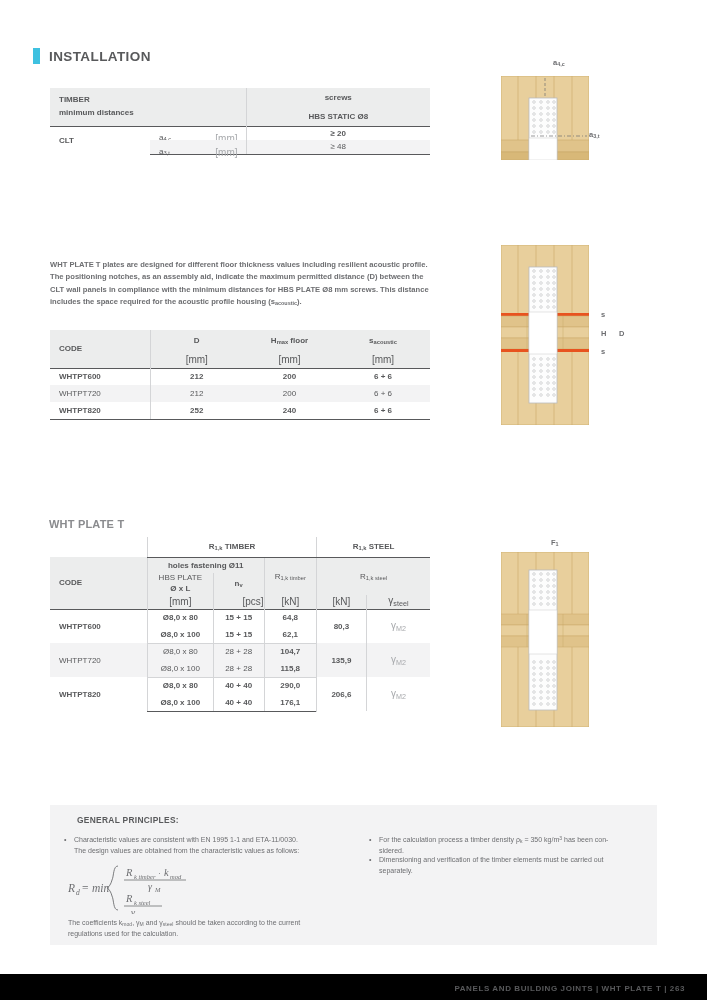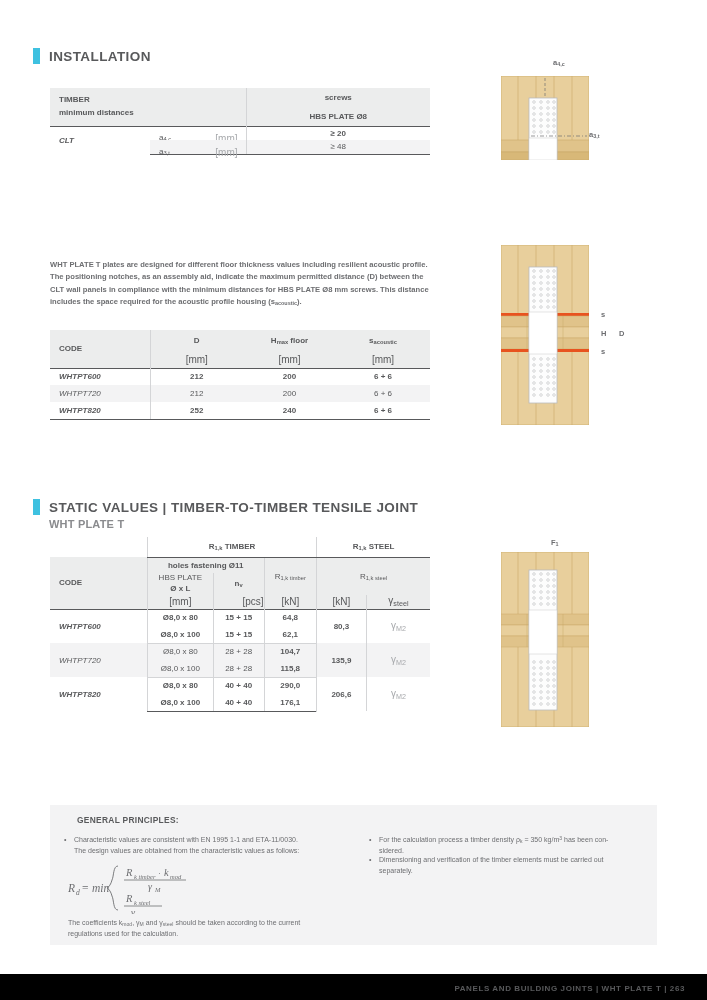--- a/index.html
+++ b/index.html
@@ -35,21 +35,21 @@
   
   table { border-collapse:collapse; position:absolute; font-size:8px; }
   td, th { padding:0; margin:0; font-weight:normal; }
 
   .tbl { background:#ffffff; }
   .tbl .hd { background:#eceded; color:#58595b; font-weight:bold; text-align:center; }
   .tbl .hd-left { background:#eceded; color:#58595b; font-weight:bold; text-align:left; padding-left:9px; }
   .row-a { background:#ffffff; }
   .row-b { background:#f3f3f4; }
   .c { text-align:center; }
-  .l { text-align:left; padding-left:9px;font-style:italic; }
+  .l { text-align:left; padding-left:9px; }
   .unit { color:#a7a9ac; font-size:10px; }
   .bold { font-weight:bold; color:#58595b; }
   .vline { border-left:1px solid #d4d5d7; }
   .topline { border-top:1px solid #58595b; }
   .botline { border-bottom:1px solid #58595b; }
   .thinline { border-bottom:1px solid #d4d5d7; }
 
   sub { font-size:.72em; vertical-align: -0.22em; }
   sup { font-size:.72em; vertical-align: 0.45em; }
 
@@ -94,21 +94,21 @@
   <table class="tbl" style="left:50px; top:88px; width:380px;">
     <tbody>
         <tr>
       <td class="hd-left" rowspan="2" colspan="2" style="width:196px; height:38px; vertical-align:middle; line-height:1.55;">
         <span>TIMBER</span><br>
         <span>minimum distances</span>
       </td>
       <td class="hd vline" style="height:19px;">screws</td>
     </tr>
     <tr>
-      <td class="hd vline" style="height:19px;">HBS PLATE Ø8</td>
+      <td class="hd vline" style="height:19px;">HBS STATIC Ø8</td>
     </tr>
     <tr>
       <td class="l topline row-a" rowspan="2" style="width:100px; height:28px; vertical-align:middle; font-weight:bold;">CLT</td>
       <td class="c topline row-a" style="width:96px; height:14px; position:relative;">
         <span style="position:absolute; left:9px;"><span>a</span><sub>4,c</sub></span>
         <span class="unit" style="position:absolute; right:8px;">[mm]</span>
       </td>
       <td class="c topline vline row-a bold" style="width:184px;">≥ 20</td>
     </tr>
     <tr>
@@ -156,24 +156,20 @@
     </tr>
     <tr class="row-a">
       <td class="l botline bold" style="height:17px;">WHTPT820</td>
       <td class="c botline vline bold">252</td>
       <td class="c botline bold">240</td>
       <td class="c botline bold">6 + 6</td>
     </tr>
   </tbody>
     </table>
 
-  <div class="sec-head" style="left:33px; top:499px;">
-    <div class="sec-bar"></div>
-    <div class="sec-title">STATIC VALUES | TIMBER-TO-TIMBER TENSILE JOINT</div>
-  </div>
   <div class="sub-title" style="left:49px; top:518px;">WHT PLATE T</div>
 
   <table class="tbl" style="left:50px; top:537px; width:380px;">
 
     <tbody>
         <tr>
       <td style="width:101px; height:20px;"></td>
       <td class="c vline botline" colspan="3" style="width:160px; font-weight:bold; color:#58595b;">R<sub>1,k</sub> TIMBER</td>
       <td class="c vline botline" colspan="2" style="width:119px; font-weight:bold; color:#58595b;">R<sub>1,k</sub> STEEL</td>
     </tr>

